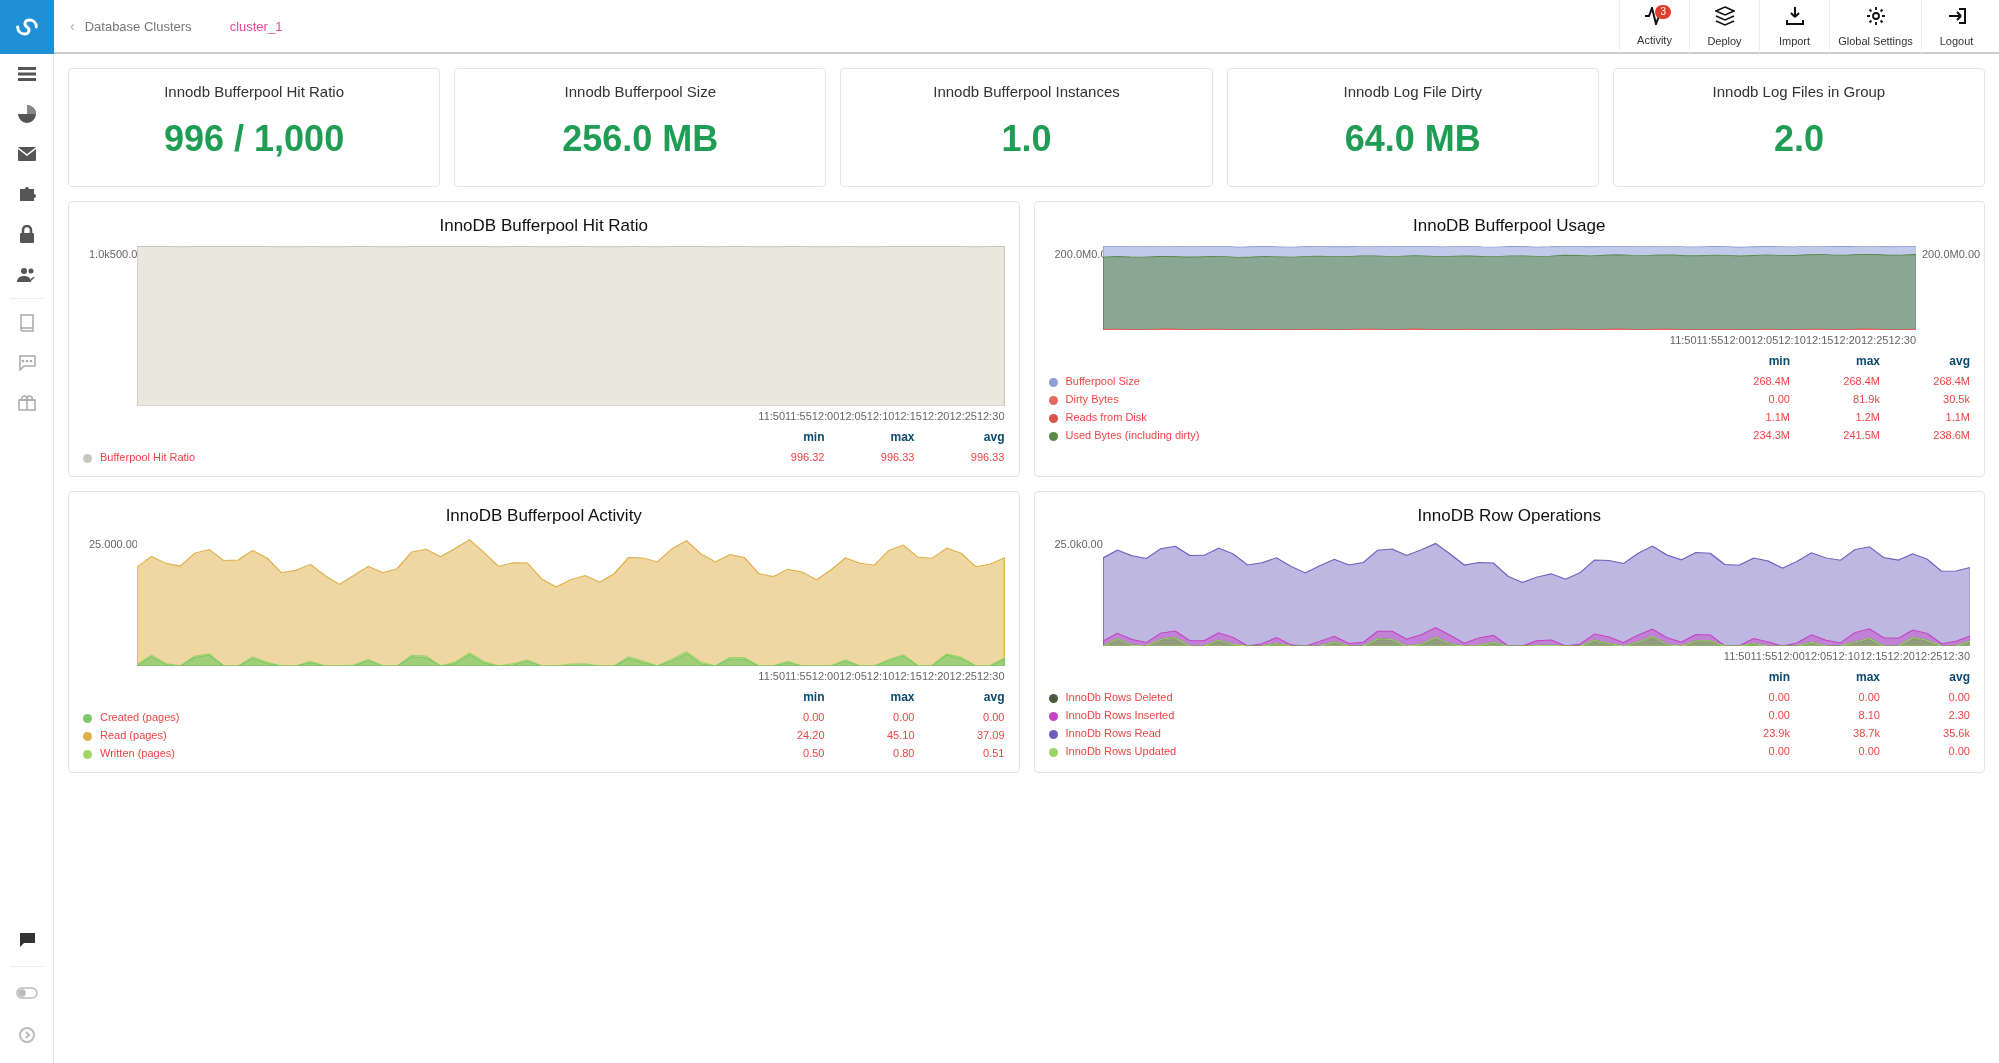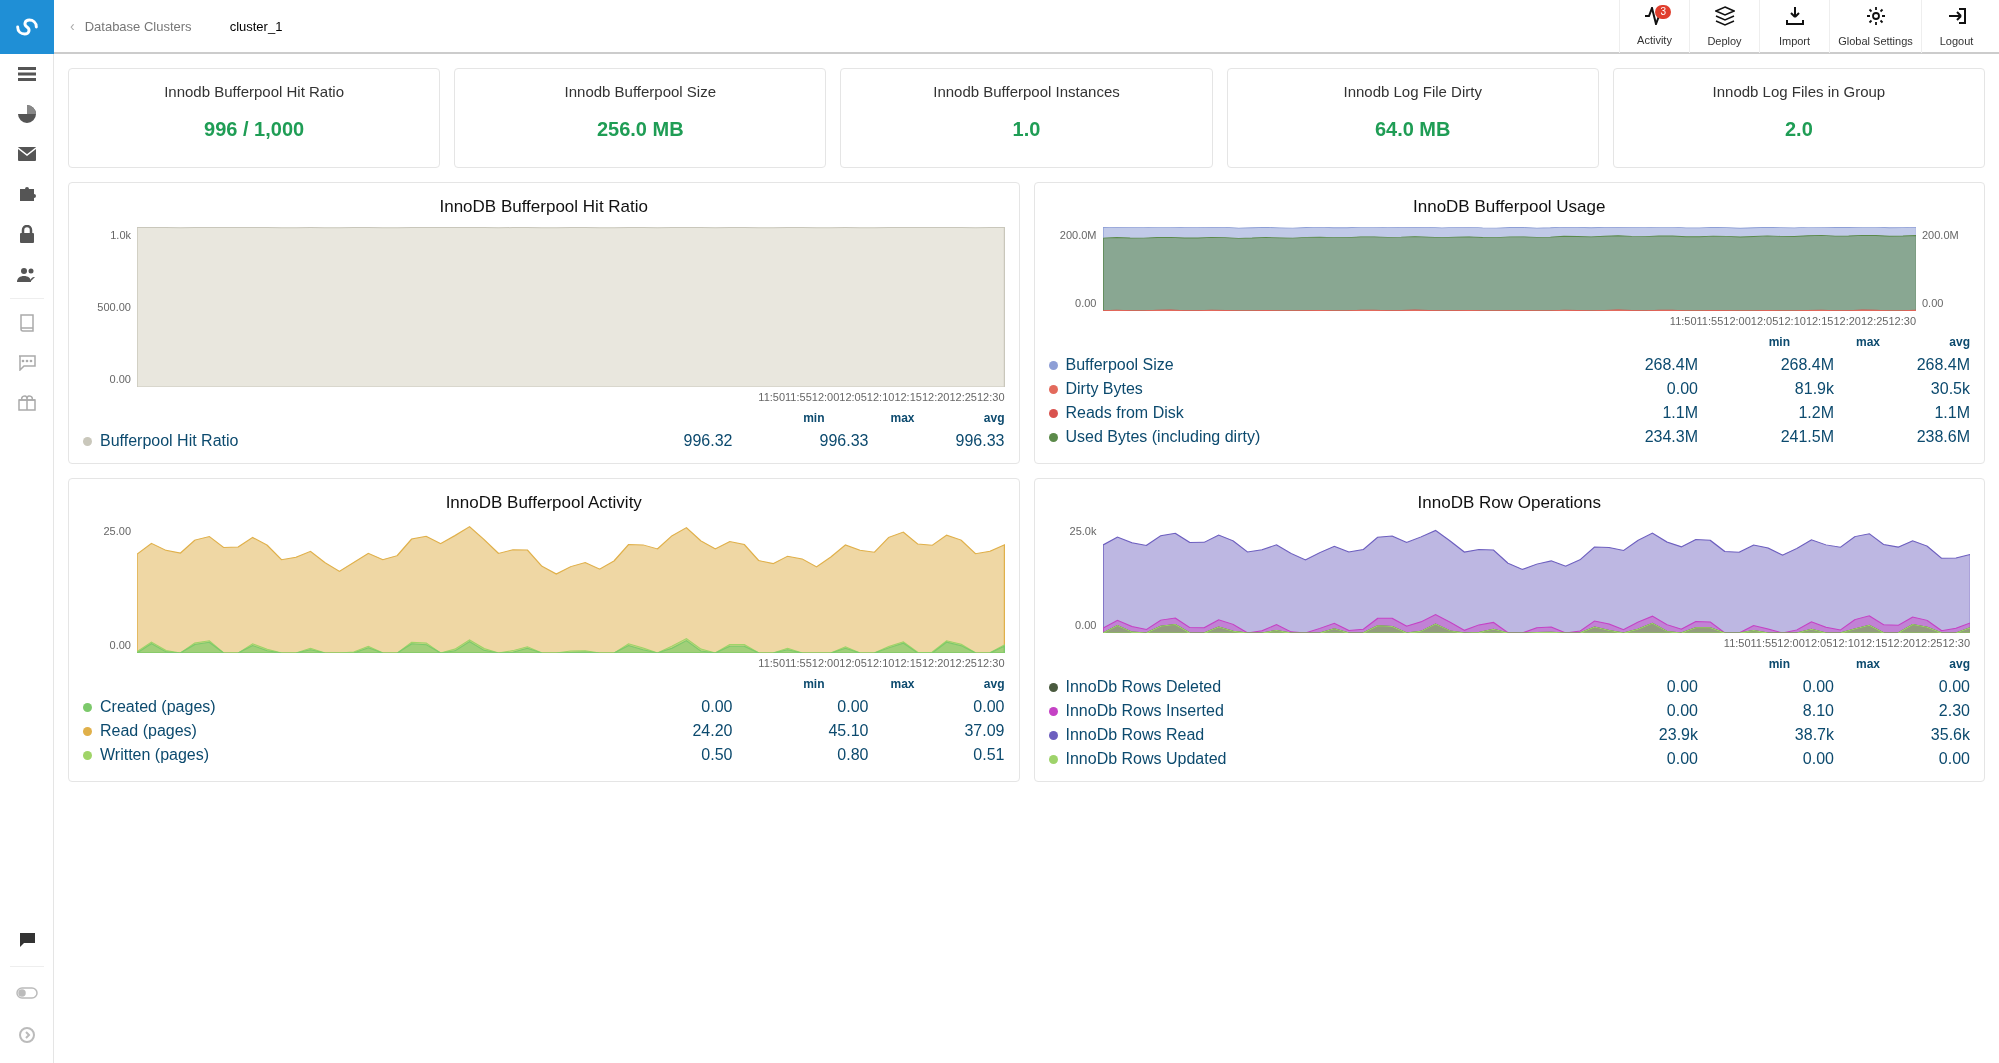--- a/index.html
+++ b/index.html
@@ -7,43 +7,43 @@
 .app { display: flex; height: 100vh; }
 .sidebar { width: 54px; background: #fff; border-right: 1px solid #e5e5e5; display: flex; flex-direction: column; align-items: center; }
 .logo-cell { width: 54px; height: 54px; background: #1f8fd6; display:flex; align-items:center; justify-content:center; color:#fff; }
 .sidebar-icon { width: 54px; height: 40px; display:flex; align-items:center; justify-content:center; color:#555; cursor:pointer; font-size:16px; }
 .sidebar-sep { height: 1px; width: 34px; background: #eee; margin: 4px auto; }
 .sidebar-bottom { margin-top: auto; padding-bottom: 8px; display: flex; flex-direction: column; align-items: center; gap: 2px;}
 .main { flex:1; display:flex; flex-direction:column; min-width:0; }
 .topbar { height:54px; border-bottom: 2px solid #ccc; display:flex; align-items:center; padding: 0 8px; }
 .breadcrumb { display:flex; align-items:center; gap:10px; padding-left:8px; color:#777; cursor:pointer; }
 .breadcrumb .chev { color:#aaa; font-size:14px; }
-.breadcrumb .cluster { color:#000000; margin-left: 28px; }
+.breadcrumb .cluster { color:#ec4899; margin-left: 28px; }
 .topbar-actions { margin-left:auto; display:flex; }
 .top-btn { width: 70px; height: 54px; display:flex; flex-direction:column; align-items:center; justify-content:center; gap:4px; color:#333; border-left: 1px solid #eee; cursor:pointer; position:relative; font-size:11px; }
 .top-btn .ic { font-size:18px; color:#111; }
 .badge { position:absolute; top:6px; right:18px; background:#e03e2d; color:#fff; border-radius:8px; font-size:10px; padding:0px 5px; line-height:14px; }
 .content { flex:1; overflow:auto; padding: 14px; background:#fff; }
 .kpi-row { display:grid; grid-template-columns: repeat(5, 1fr); gap:14px; margin-bottom: 14px; }
 .kpi { border:1px solid #e5e5e5; border-radius:4px; padding: 14px 16px 26px 16px; text-align:center; }
 .kpi-title { font-size:15px; color:#333; margin-bottom: 18px; }
-.kpi-value { font-size:20px; font-weight:600; color:#1f9d55; }
+.kpi-value { font-size:36px; font-weight:600; color:#1f9d55; }
 .charts-row { display:grid; grid-template-columns: 1fr 1fr; gap:14px; margin-bottom:14px; }
 .panel { border:1px solid #e5e5e5; border-radius:4px; padding: 10px 14px 10px 14px; }
 .panel-title { text-align:center; font-size:17px; color:#111; margin: 4px 0 10px 0; }
 .chart-wrap { display:flex; align-items:stretch; }
-.yaxis, .yaxis-r { display:flex; flex-direction:column; justify-content:space-between; font-size:11px; color:#666; padding: 2px 6px; }
+.yaxis, .yaxis-r { display:flex; flex-direction:row; justify-content:space-between; font-size:11px; color:#666; padding: 2px 6px; }
 .yaxis { text-align:right; width:54px; }
 .yaxis-r { text-align:left; width:54px; }
 .plot { flex:1; position:relative; background:#fff; }
 .xaxis { display:flex; justify-content:flex-end; font-size:11px; color:#666; padding: 4px 0 0 54px; }
 .xaxis.with-right { padding-right: 54px; }
 .stats-head { display:grid; grid-template-columns: 1fr 90px 90px 90px; font-size:12px; font-weight:600; color:#0c4a6e; padding: 8px 0 4px 0; }
 .stats-head span:nth-child(2),.stats-head span:nth-child(3),.stats-head span:nth-child(4){ text-align:right; }
-.stat-row { display:grid; grid-template-columns: 1fr 90px 90px 90px; font-size:16px; color:#0c4a6e; padding: 3px 0; align-items:center;gap:46px; }
+.stat-row { display:grid; grid-template-columns: 1fr 90px 90px 90px; font-size:11px; color:#ef4444; padding: 3px 0; align-items:center; }
 .stat-row span:nth-child(2),.stat-row span:nth-child(3),.stat-row span:nth-child(4){ text-align:right; }
 .dot { display:inline-block; width:9px; height:9px; border-radius:50%; margin-right:8px; vertical-align:middle; }
 svg.area { width:100%; height:100%; display:block; }
 </style>
 </head>
 <body>
 
 <div class="app">
 
   <div class="sidebar">

